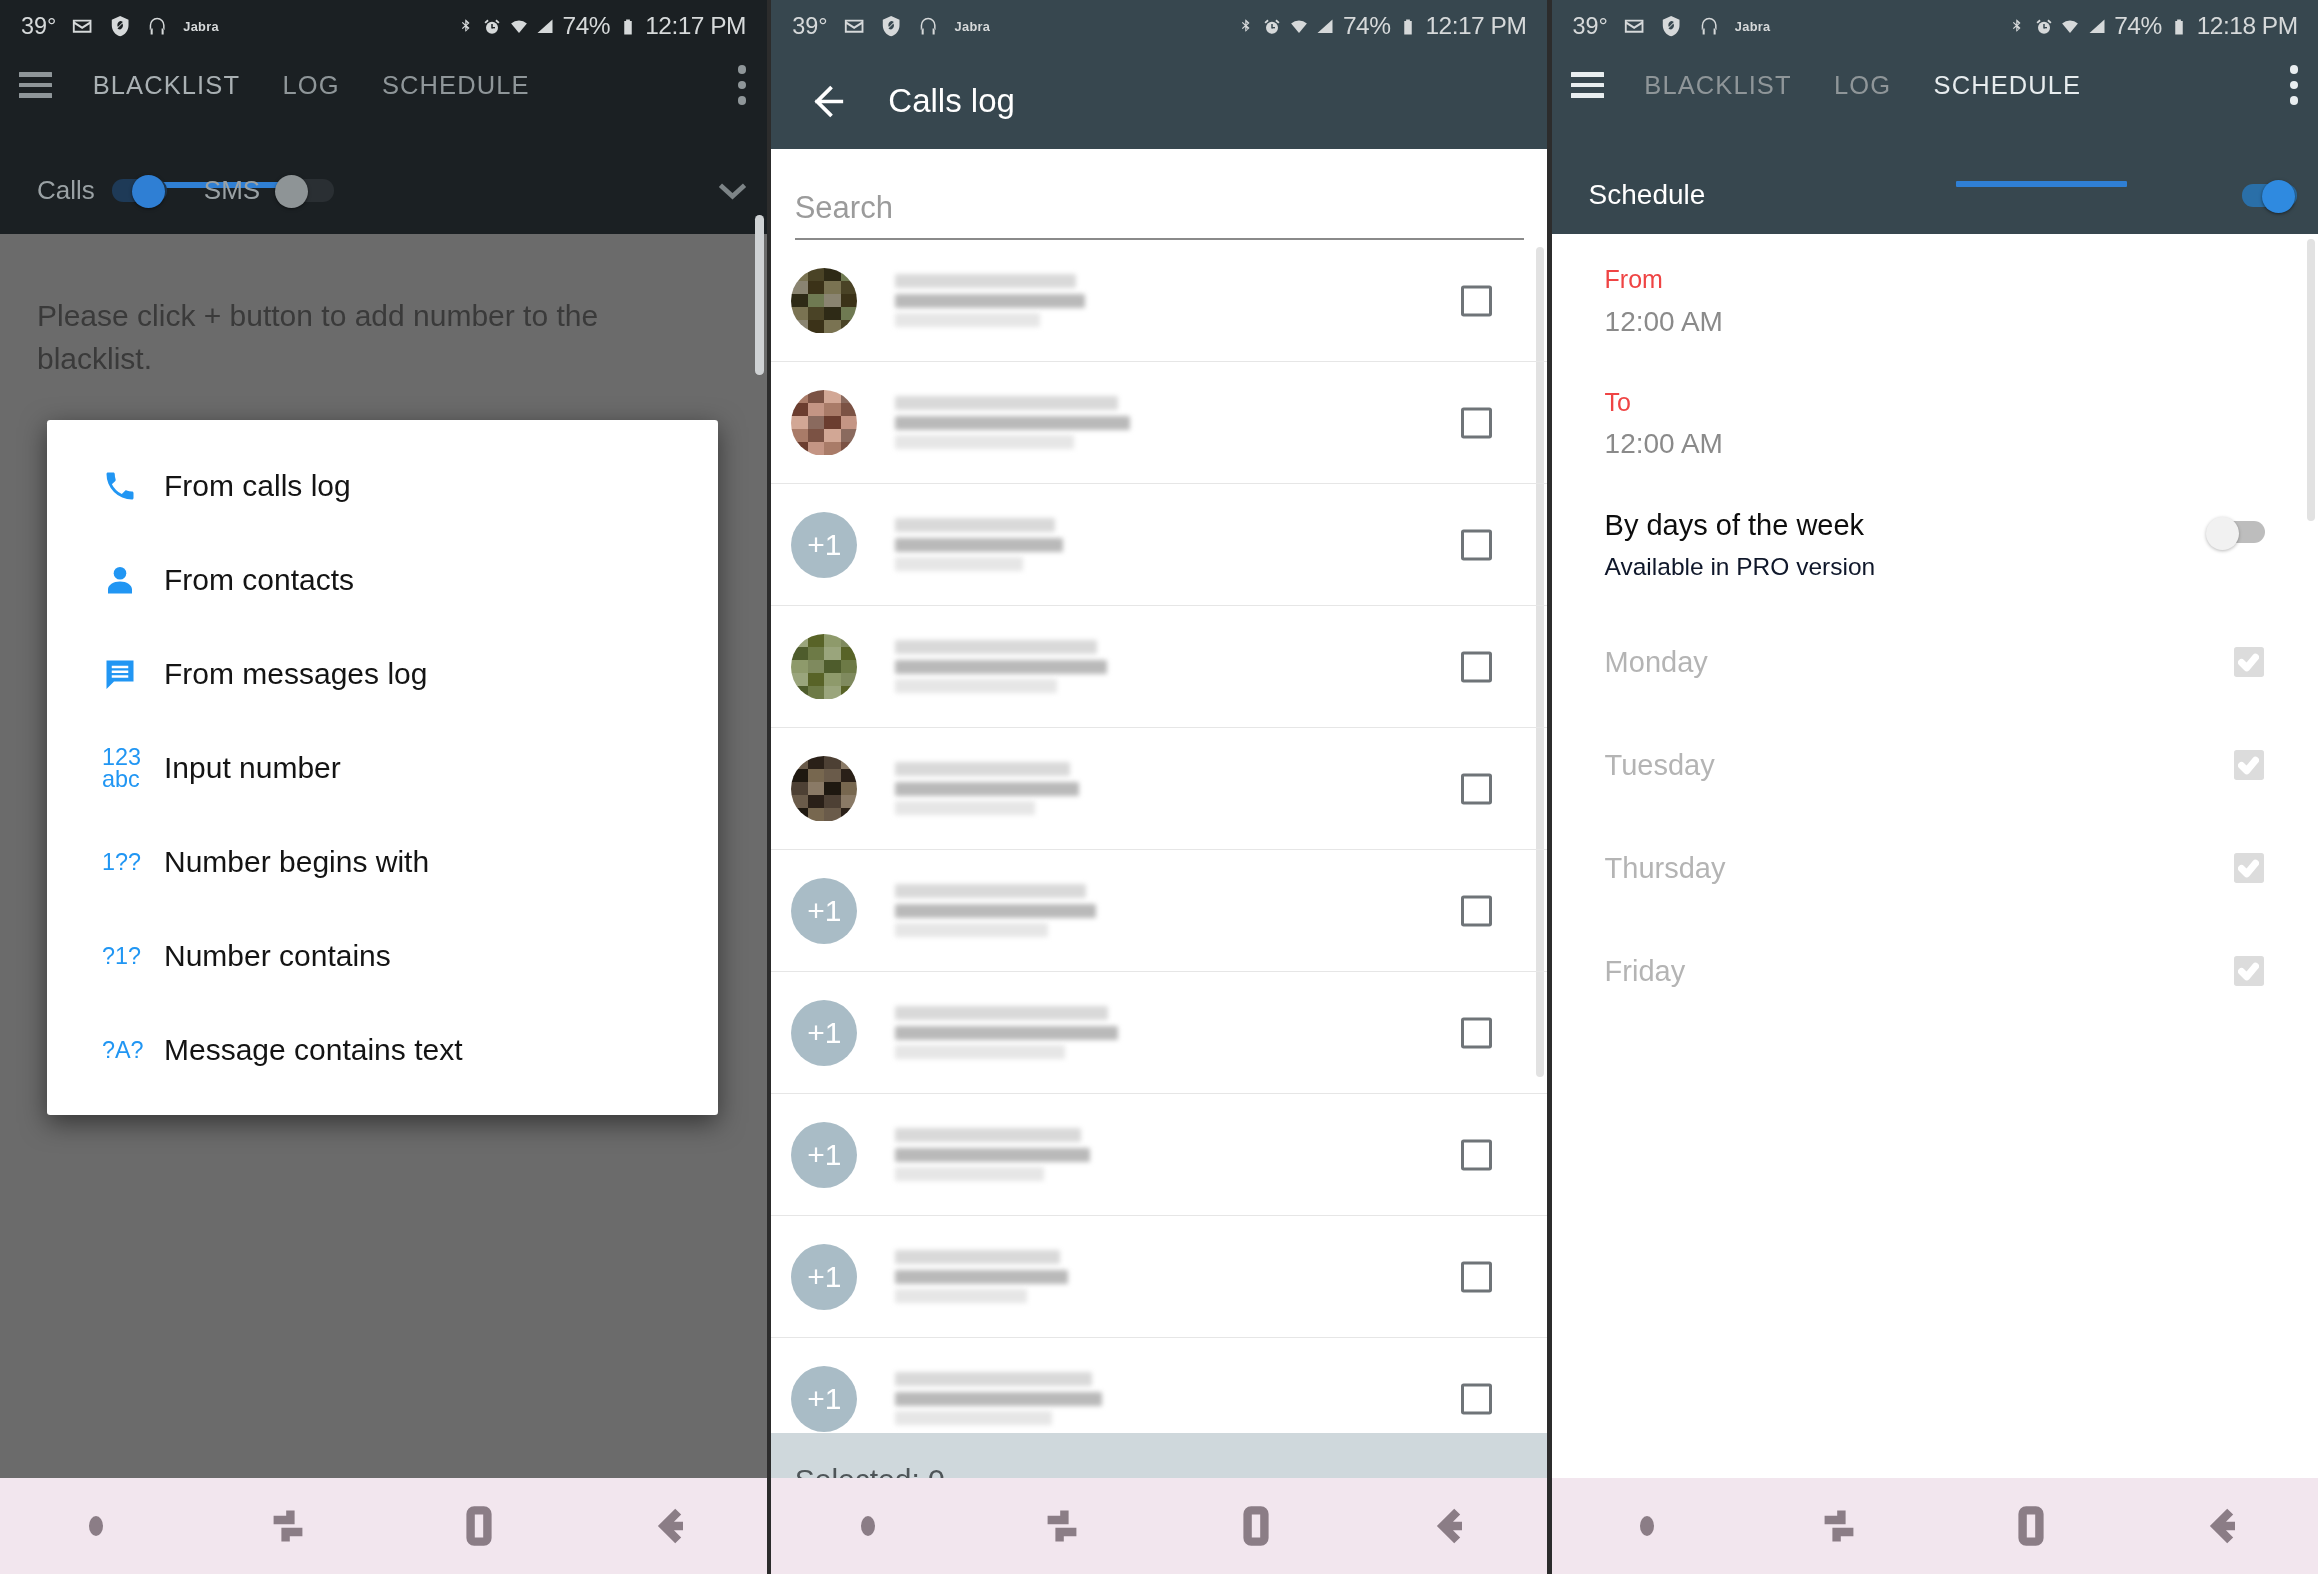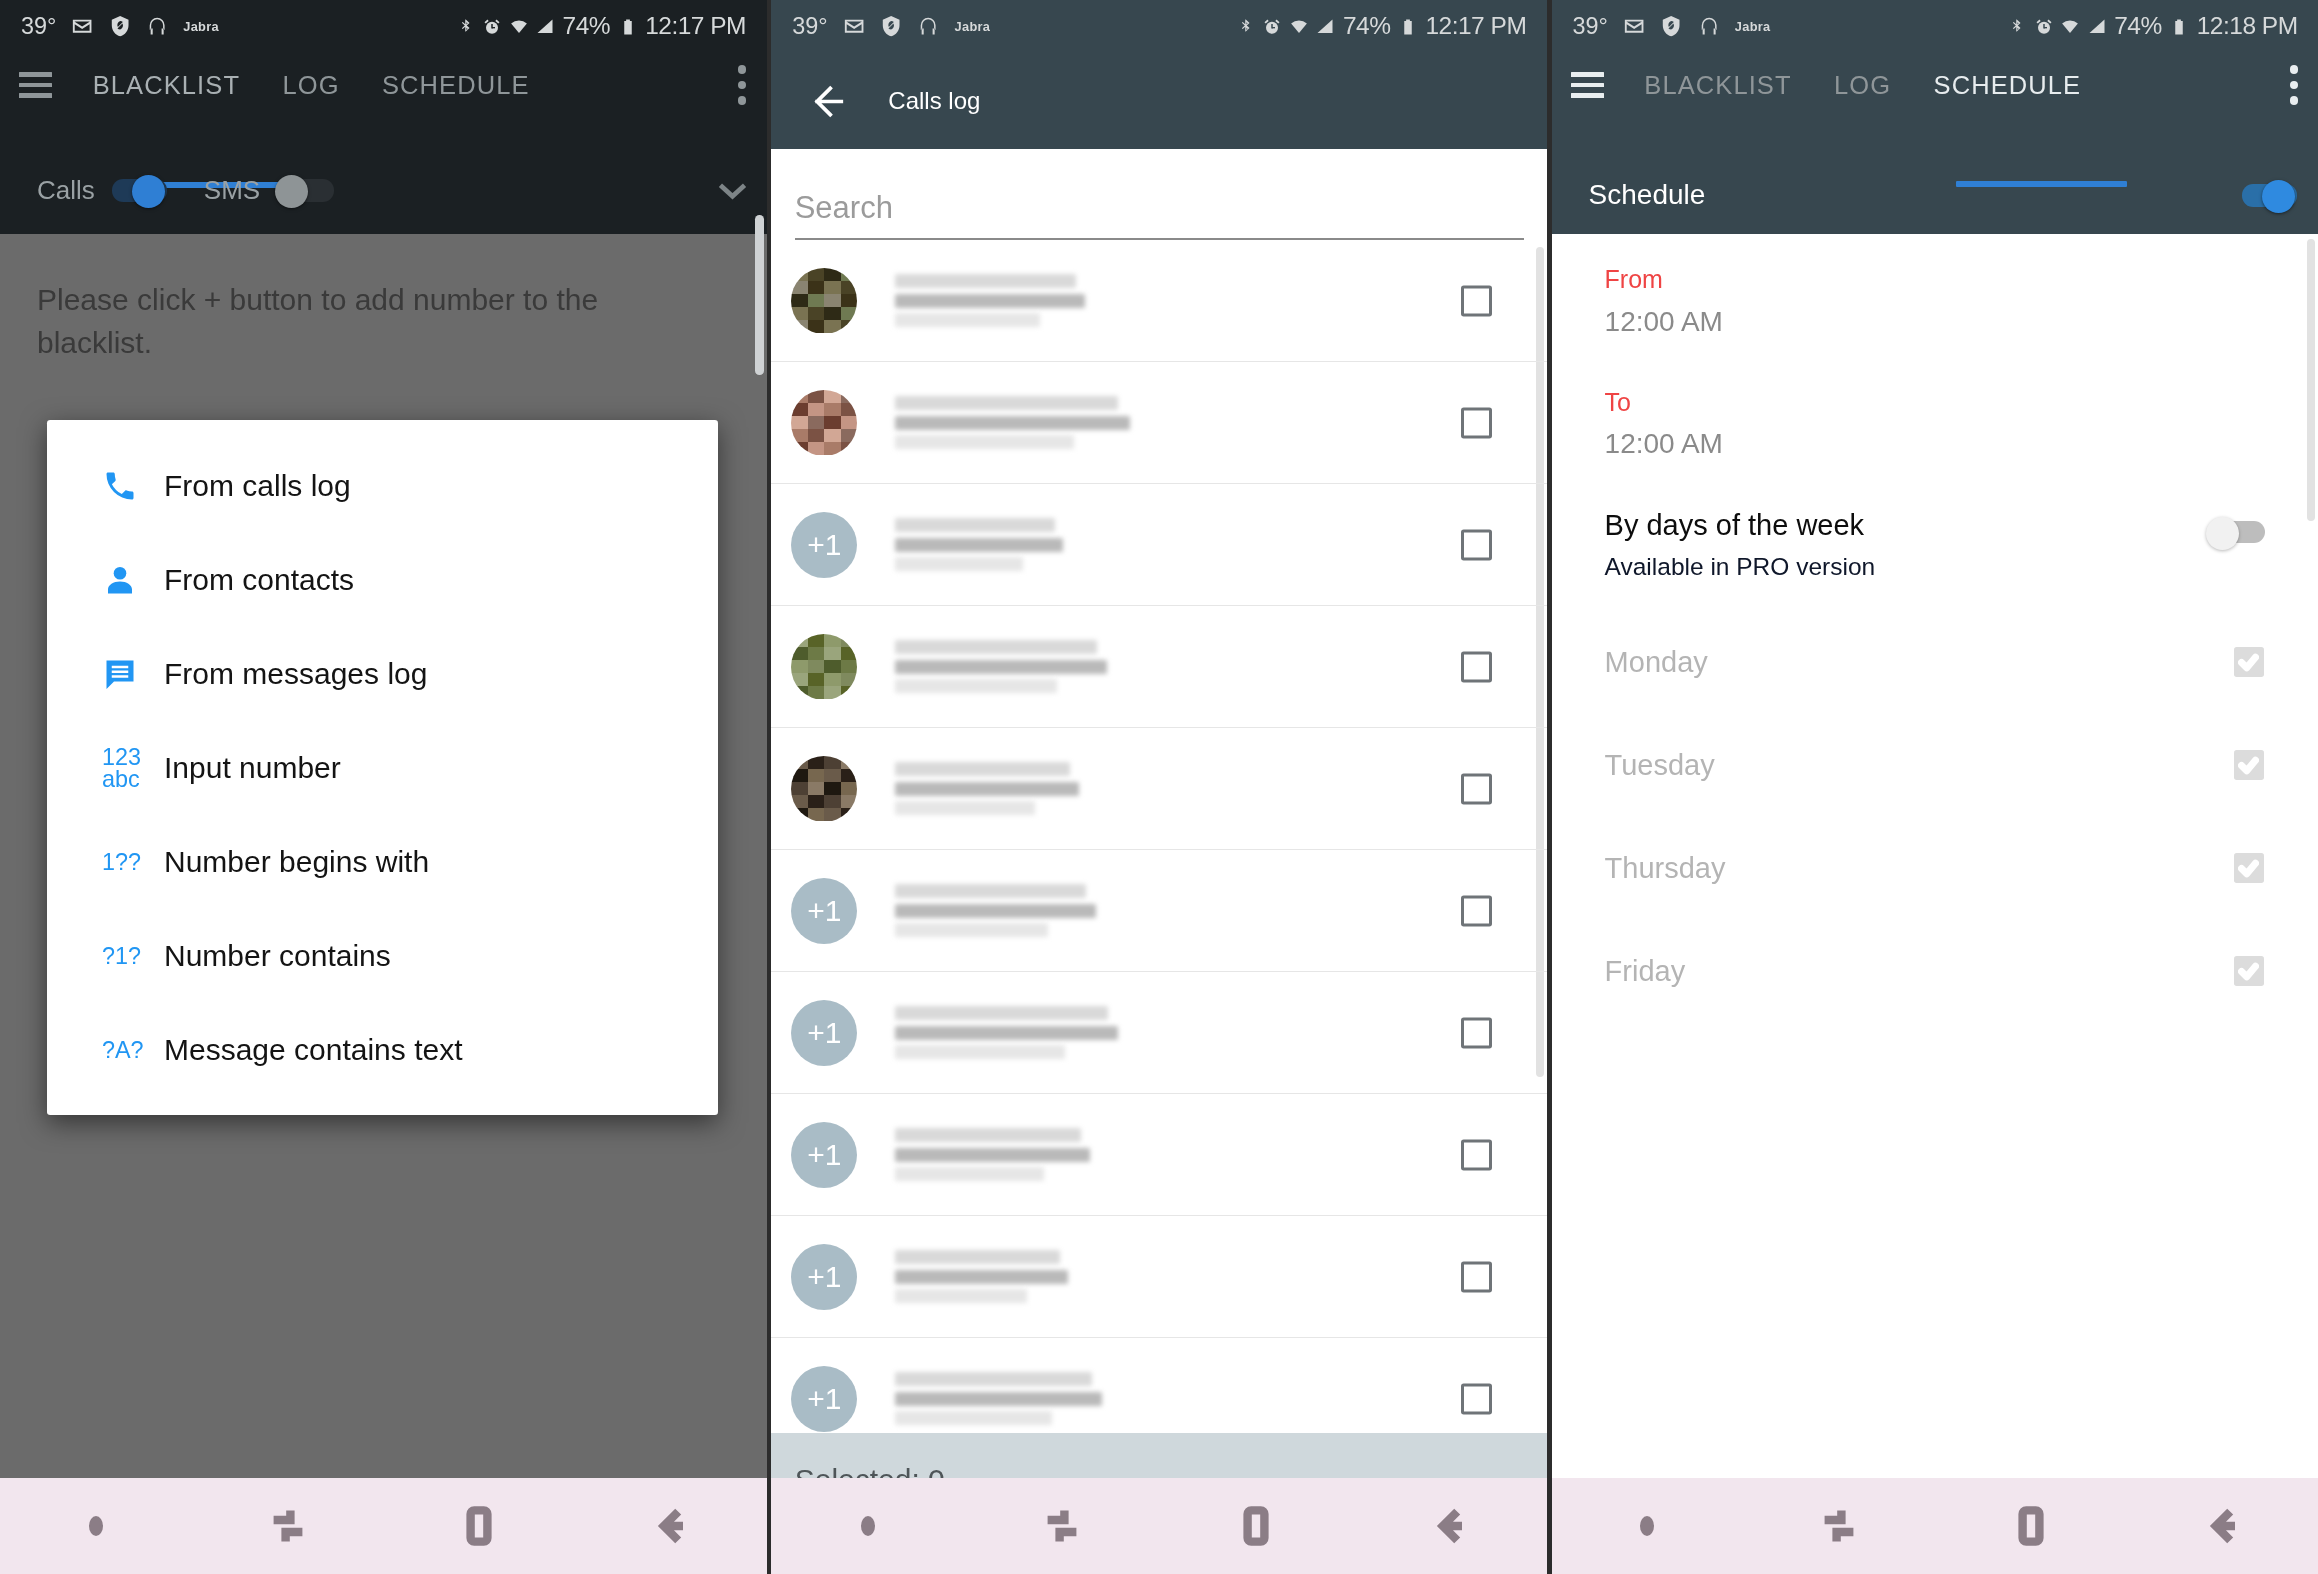--- a/index.html
+++ b/index.html
@@ -51,35 +51,35 @@
   .sw{position:relative;width:60px;height:32px;flex:0 0 auto;}
   .sw .track{position:absolute;left:2.1px;top:5.3px;width:55px;height:22.3px;border-radius:11.2px;background:#1e3a57;}
   .sw .knob{position:absolute;left:22.3px;top:1.1px;width:33px;height:33px;border-radius:50%;background:#2f7fd4;box-shadow:0 1.1px 3.2px rgba(0,0,0,.5);}
   .sw.off .track{background:#2a2f33;left:4.3px;}
   .sw.off .knob{left:0;background:#8e9496;}
   .chev-down{margin-left:auto;width:31px;height:21px;}
   .chev-down svg{width:100%;height:100%;fill:none;stroke:#7d8487;stroke-width:9;}
 
   
   .p1body{position:absolute;left:0;top:234px;width:767px;height:1244px;background:#6b6b6b;}
-  .hinttext{position:absolute;left:37px;top:45px;width:654px;color:#3a3a3a;font-size:30px;line-height:1.42;}
+  .hinttext{position:absolute;left:37px;top:61px;width:654px;color:#3a3a3a;font-size:30px;line-height:1.42;}
   .fab{position:absolute;left:631px;top:1333px;width:85px;height:85px;border-radius:50%;background:#1b4e7c;box-shadow:0 4.3px 9.6px rgba(0,0,0,.35);display:flex;align-items:center;justify-content:center;}
 
   
   .dialog{position:absolute;left:47px;top:420px;width:671px;background:#fff;border-radius:3.2px;box-shadow:0 7.4px 25.5px rgba(0,0,0,.5);padding:19px 0 18px 0;}
   .dlgitem{display:flex;align-items:center;height:94px;padding:0 0 0 55px;cursor:pointer;}
   .dlgicon{width:47px;display:flex;align-items:center;justify-content:flex-start;flex:0 0 auto;}
   .dlgicon svg{width:36px;height:36px;fill:#2196f3;}
   .dlgtxt{margin-left:15px;color:#141414;font-size:30px;white-space:nowrap;}
   .glyph{color:#2196f3;font-size:23.4px;line-height:.95;font-family:"Liberation Sans",sans-serif;}
   .glyph2{display:flex;flex-direction:column;align-items:flex-start;}
   .p2 .titlebar{background:#37474f;height:96px;display:flex;align-items:center;padding:0 0 0 35px;}
   .backarrow{width:39px;height:39px;flex:0 0 auto;margin-right:43px;cursor:pointer;}
   .backarrow svg{width:100%;height:100%;fill:none;stroke:#fff;stroke-width:7;stroke-linecap:square;}
-  .p2 .title{color:#ffffff;font-size:24px;}
+  .p2 .title{color:#ffffff;font-size:33px;}
   .searchwrap{height:91px;padding:0 23.4px;display:flex;align-items:flex-end;background:#fff;}
   .searchline{width:100%;border-bottom:2.7px solid #8a8a8a;padding-bottom:11.7px;}
   .searchline .ph{color:#9b9b9b;font-size:31px;}
   .list{position:relative;height:1193px;overflow:hidden;background:#fff;}
   .row{height:122px;display:flex;align-items:center;padding:0 0 0 20px;border-bottom:1.1px solid #e6e6e6;position:relative;}
   .av{width:66px;height:66px;border-radius:50%;flex:0 0 auto;overflow:hidden;position:relative;}
   .av.photo{filter:blur(0px);}
   .av.plus1{background:#a9bcc6;display:flex;align-items:center;justify-content:center;color:#fff;font-size:30px;}
   .redact{margin-left:38px;display:flex;flex-direction:column;gap:5.3px;}
   .rbar{height:14px;border-radius:1.6px;}

